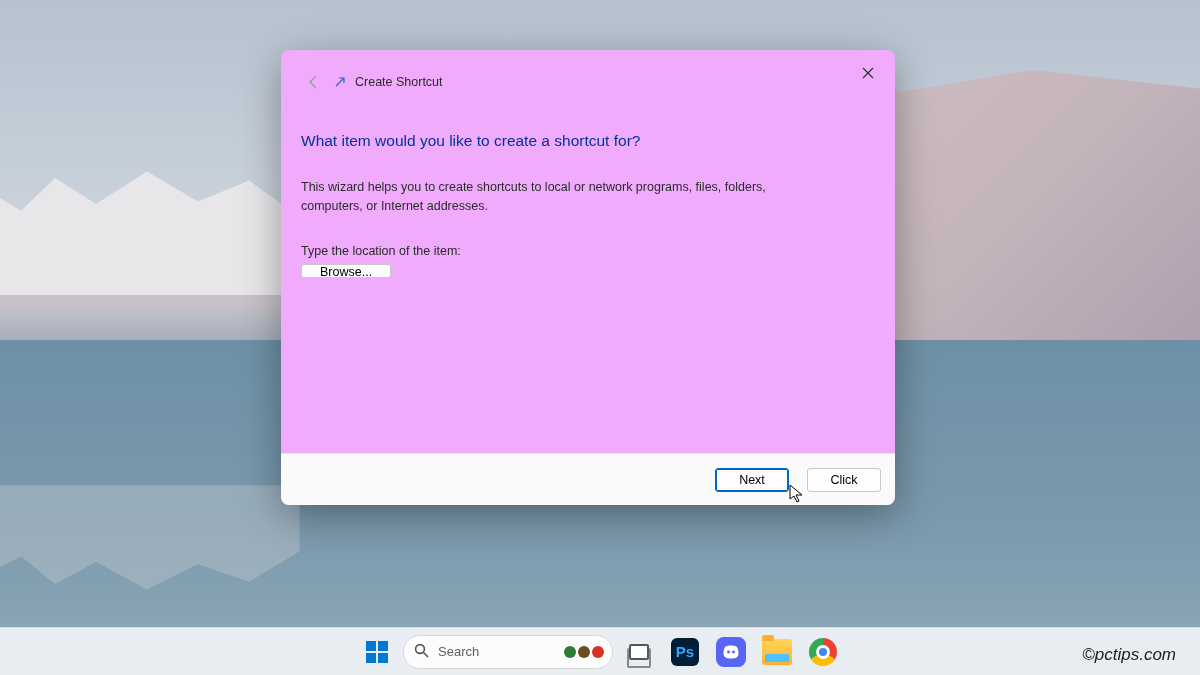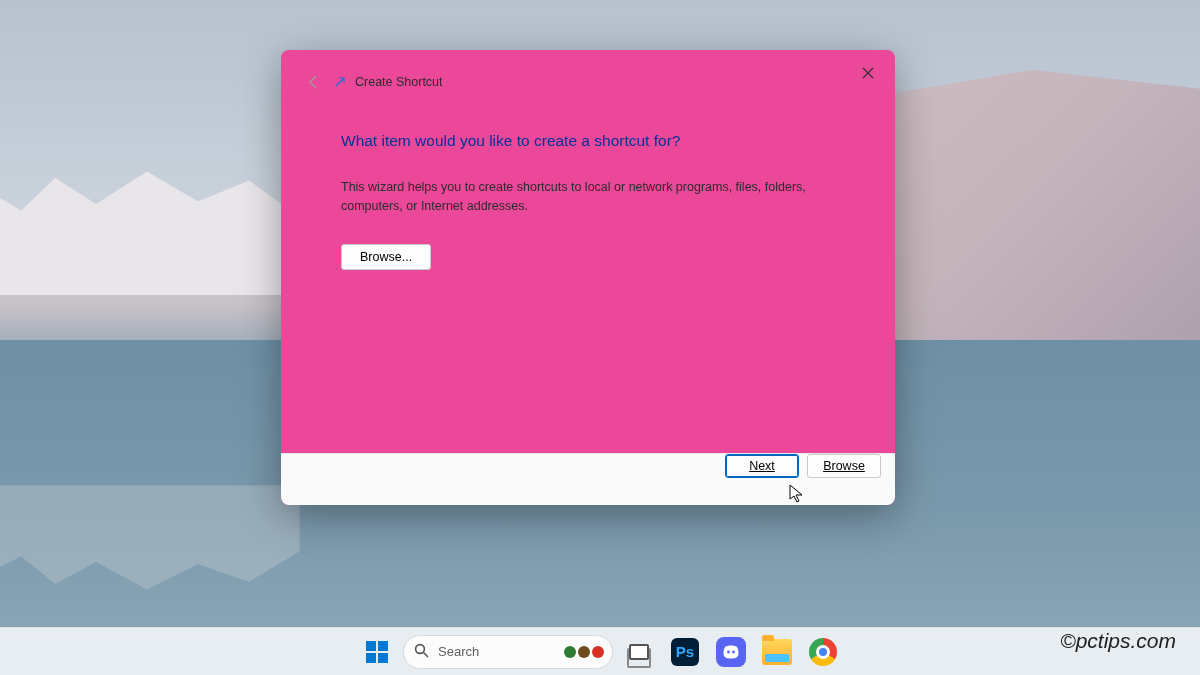--- a/index.html
+++ b/index.html
@@ -25,61 +25,60 @@
   }
   .reflect {
     position: absolute; left: -40px; bottom: 80px; width: 340px; height: 110px;
     background: #b6bfc8; opacity: 0.5;
     clip-path: polygon(0% 0%, 0% 60%, 8% 80%, 18% 65%, 28% 90%, 40% 70%, 55% 95%, 70% 72%, 85% 88%, 100% 60%, 100% 0%);
     filter: blur(1px);
   }
 
   .dialog {
     position: absolute; left: 281px; top: 50px; width: 614px; height: 455px;
-    background: #ec4899; border-radius: 8px; box-shadow: 0 10px 40px rgba(0,0,0,0.35);
+    background: #f0abfc; border-radius: 8px; box-shadow: 0 10px 40px rgba(0,0,0,0.35);
     display: flex; flex-direction: column;
   }
   .dialog-header {
     position: relative; height: 64px; display: flex; align-items: center; padding: 0 22px;
   }
   .back-arrow {
     width: 22px; height: 22px; color: #9a9a9a; display: flex; align-items: center; justify-content: center;
     font-size: 16px; margin-right: 8px;
   }
   .shortcut-icon {
     width: 14px; height: 14px; margin-right: 8px; color: #1a6fd4; font-size: 10px; display:flex;align-items:center;justify-content:center;
   }
   .header-title { font-size: 12.5px; color: #2b2b2b; }
   .close-btn {
     position: absolute; right: 8px; top: 8px; width: 38px; height: 30px;
     display: flex; align-items: center; justify-content: center; border-radius: 4px;
     color: #303030; cursor: pointer;
   }
 
-  .dialog-body { flex: 1; padding: 0 60px; }
+  .dialog-body { flex: 1; padding: 0 20px; }
   .heading { color: #003399; font-size: 15.5px; font-weight: 400; margin-top: 18px; margin-bottom: 28px; }
   .description { font-size: 12.5px; color: #2b2b2b; line-height: 1.5; margin-bottom: 28px; max-width: 530px;}
   .field-label { font-size: 12.5px; color: #2b2b2b; margin-bottom: 6px; }
   .field-row { display: flex; align-items: center; gap: 10px; margin-bottom: 30px;}
   .text-input {
     flex: 0 0 408px; height: 26px; padding: 2px 6px; font-size: 12.5px;
     border: 1px solid #7a7a7a; border-bottom: 2px solid #0067c0; outline: none;
     background: #fff;
   }
   .browse-btn {
-    height: 26px; padding: 0 18px; font-size: 12.5px; background: #fdfdfd;
+    height: 14px; padding: 0 18px; font-size: 12.5px; background: #fdfdfd;
     border: 1px solid #c9c9c9; border-radius: 3px; cursor: pointer;
   }
   .continue-text { font-size: 12.5px; color: #2b2b2b; }
 
   .dialog-footer {
     height: 52px; border-top: 1px solid #e6e6e6; background: #fafafa;
-    display: flex; justify-content: flex-end; gap: 8px; padding: 0 14px;
+    display: flex; align-items: center; justify-content: flex-end; gap: 18px; padding: 0 14px;
     border-radius: 0 0 8px 8px;
-    text-decoration: underline;
   }
   .btn {
     min-width: 74px; height: 24px; font-size: 12.5px; background: #fdfdfd;
     border: 1px solid #c9c9c9; border-radius: 3px; cursor: pointer; padding: 0 12px;
   }
   .btn.primary { border: 1px solid #0067c0; box-shadow: inset 0 0 0 1px #0067c0; }
 
   .cursor {
     position: absolute; left: 789px; top: 484px; width: 16px; height: 20px; pointer-events:none;
   }
@@ -109,21 +108,21 @@
   .app-ps { width: 28px; height: 28px; background: #001e36; border-radius: 6px; color:#31a8ff; font-weight:700; font-size:15px; display:flex;align-items:center;justify-content:center;}
   .app-discord { width: 30px; height: 30px; background:#5865f2; border-radius:8px; display:flex;align-items:center;justify-content:center;}
   .app-explorer { width: 30px; height: 26px; background: linear-gradient(#ffd65a,#ffb02e); border-radius:3px; position:relative;}
   .app-explorer::before{content:"";position:absolute;left:3px;right:3px;bottom:3px;height:8px;background:#4cc2ff;border-radius:1px;}
   .app-explorer::after{content:"";position:absolute;left:0;top:-4px;width:12px;height:6px;background:#ffb02e;border-radius:2px 2px 0 0;}
   .app-chrome { width:28px;height:28px;border-radius:50%; background: conic-gradient(#ea4335 0 120deg,#fbbc05 120deg 240deg,#34a853 240deg 360deg); position:relative;}
   .app-chrome::after{content:"";position:absolute;inset:7px;border-radius:50%;background:#fff;}
   .app-chrome::before{content:"";position:absolute;inset:10px;border-radius:50%;background:#4285f4;z-index:1;}
 
   .watermark {
-    position: absolute; right: 24px; bottom: 22px; color: #202020; font-size: 21px; font-style: italic;
+    position: absolute; right: 24px; bottom: 10px; color: #202020; font-size: 17px; font-style: italic;
   }
 </style>
 </head>
 <body>
 
 <div class="dune1"></div>
 <div class="mtn"></div>
 <div class="lake"></div>
 <div class="reflect"></div>
 
@@ -143,28 +142,29 @@
     <div class="close-btn">
       <svg width="12" height="12" viewBox="0 0 12 12">
           <path d="M1 1 L11 11 M11 1 L1 11" stroke="#303030" stroke-width="1.2"></path>
         </svg>
     </div>
   </div>
 
   <div class="dialog-body">
     <div class="heading">What item would you like to create a shortcut for?</div>
     <div class="description">This wizard helps you to create shortcuts to local or network programs, files, folders, computers, or Internet addresses.</div>
+    <div class="field-label">Type the location of the item:</div>
     <div class="field-row">
       <button class="browse-btn">Browse...</button>
     </div>
   </div>
 
   <div class="dialog-footer">
     <button class="btn primary">Next</button>
-    <button class="btn">Browse</button>
+    <button class="btn">Click</button>
   </div>
 </div>
 
 <svg class="cursor" viewBox="0 0 16 20">
   <path d="M1 1 L1 15 L5 12 L8 18 L10 17 L7 11 L13 11 Z" fill="#fff" stroke="#000" stroke-width="1"></path>
 </svg>
 
 <div class="taskbar">
   <div class="tb-item">
     <div class="win-logo">

